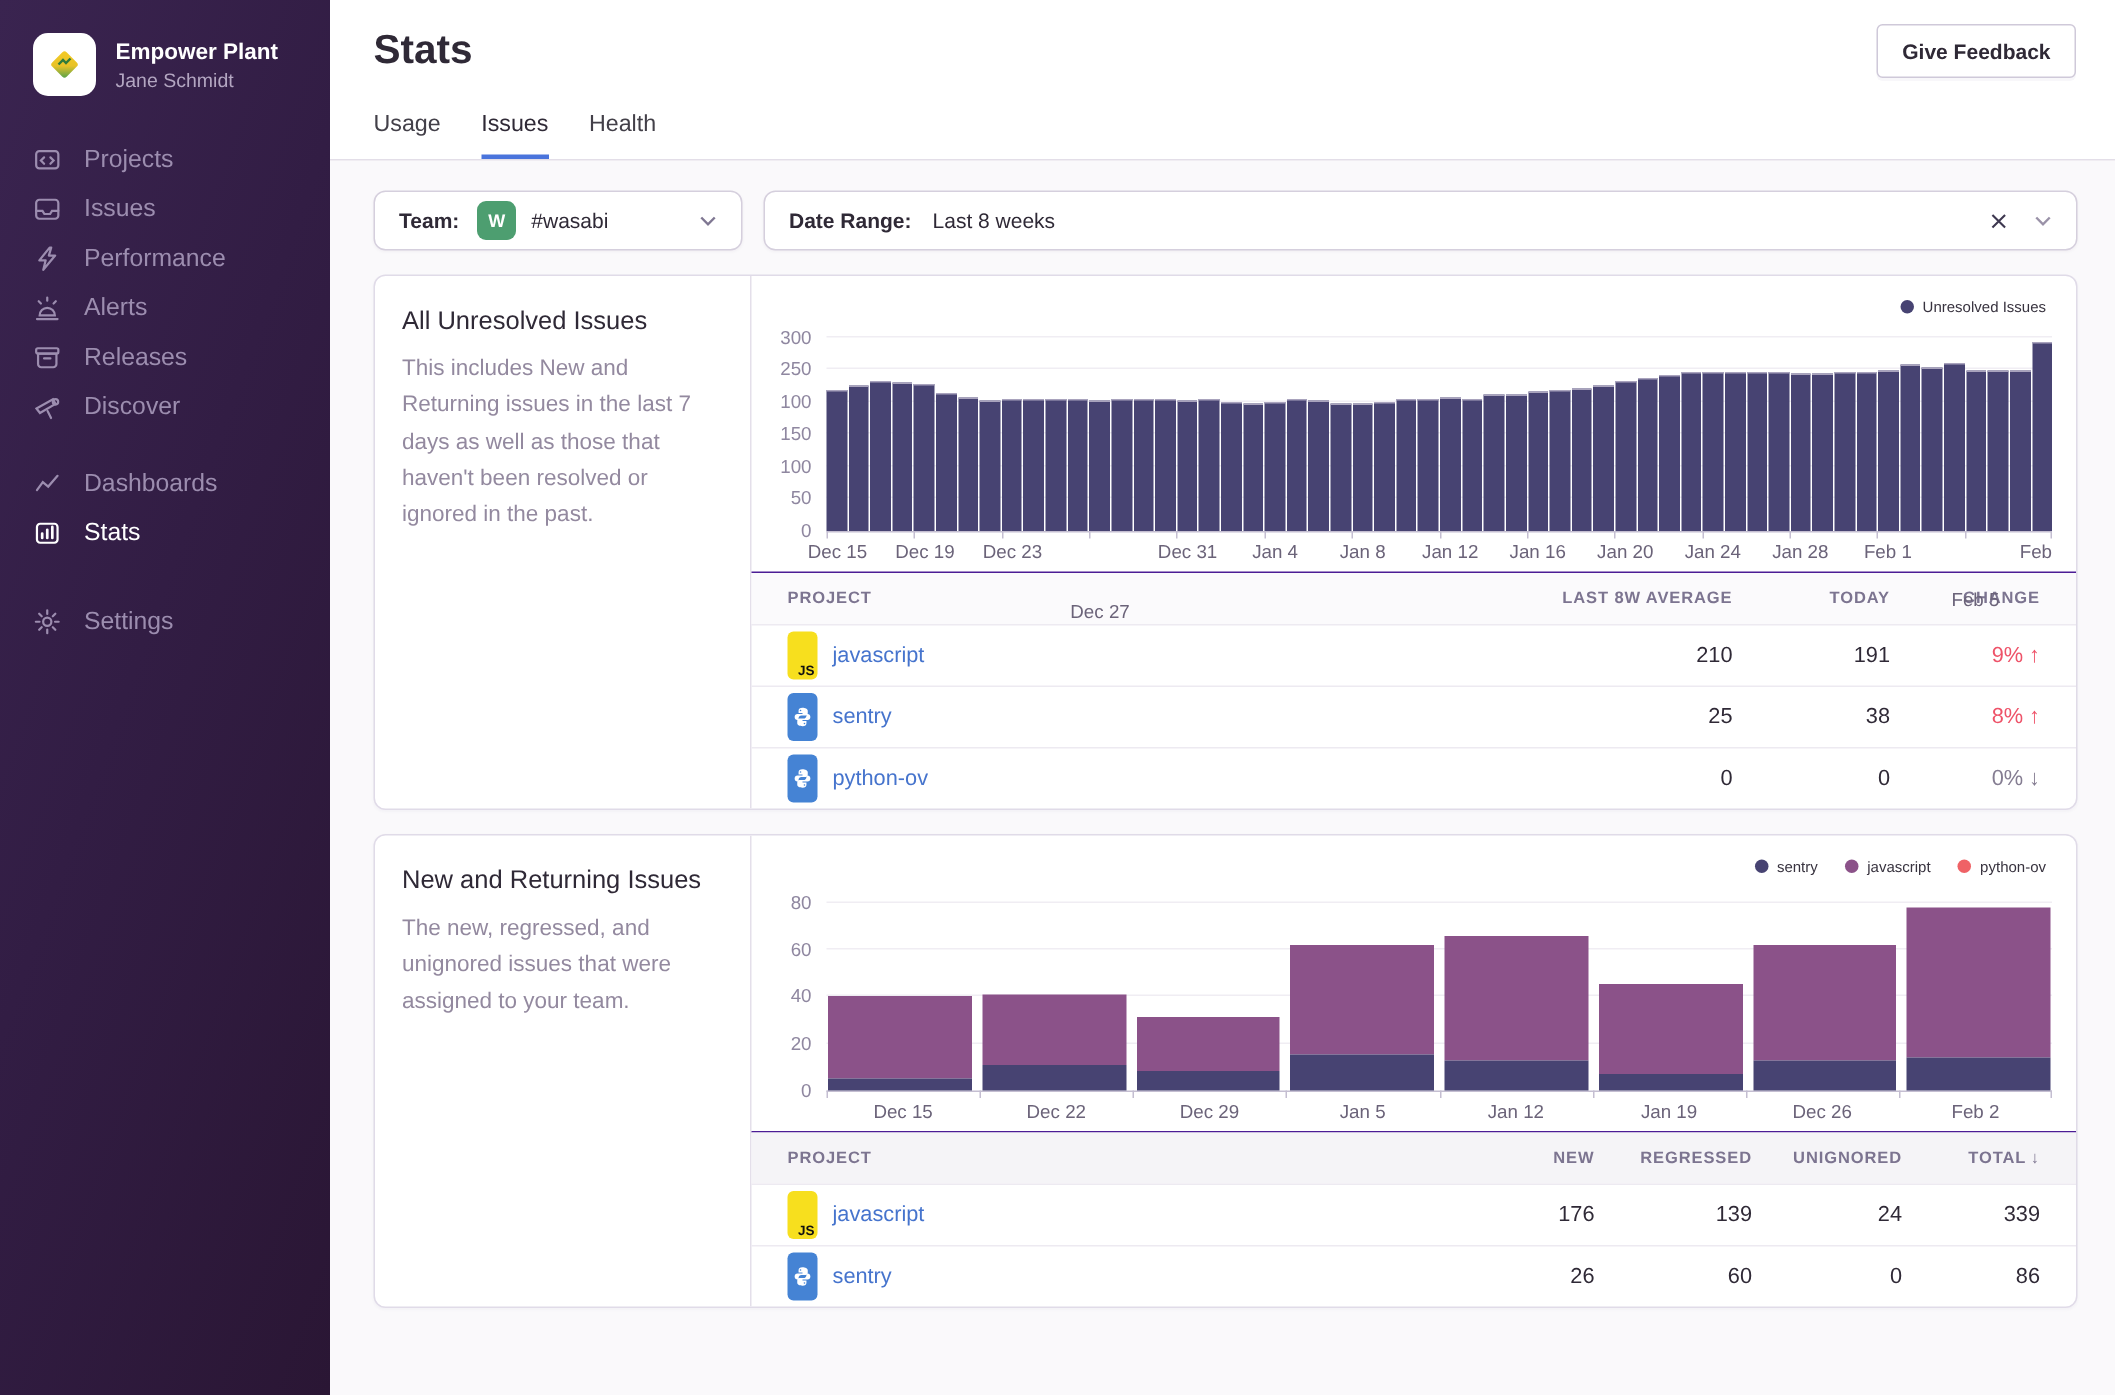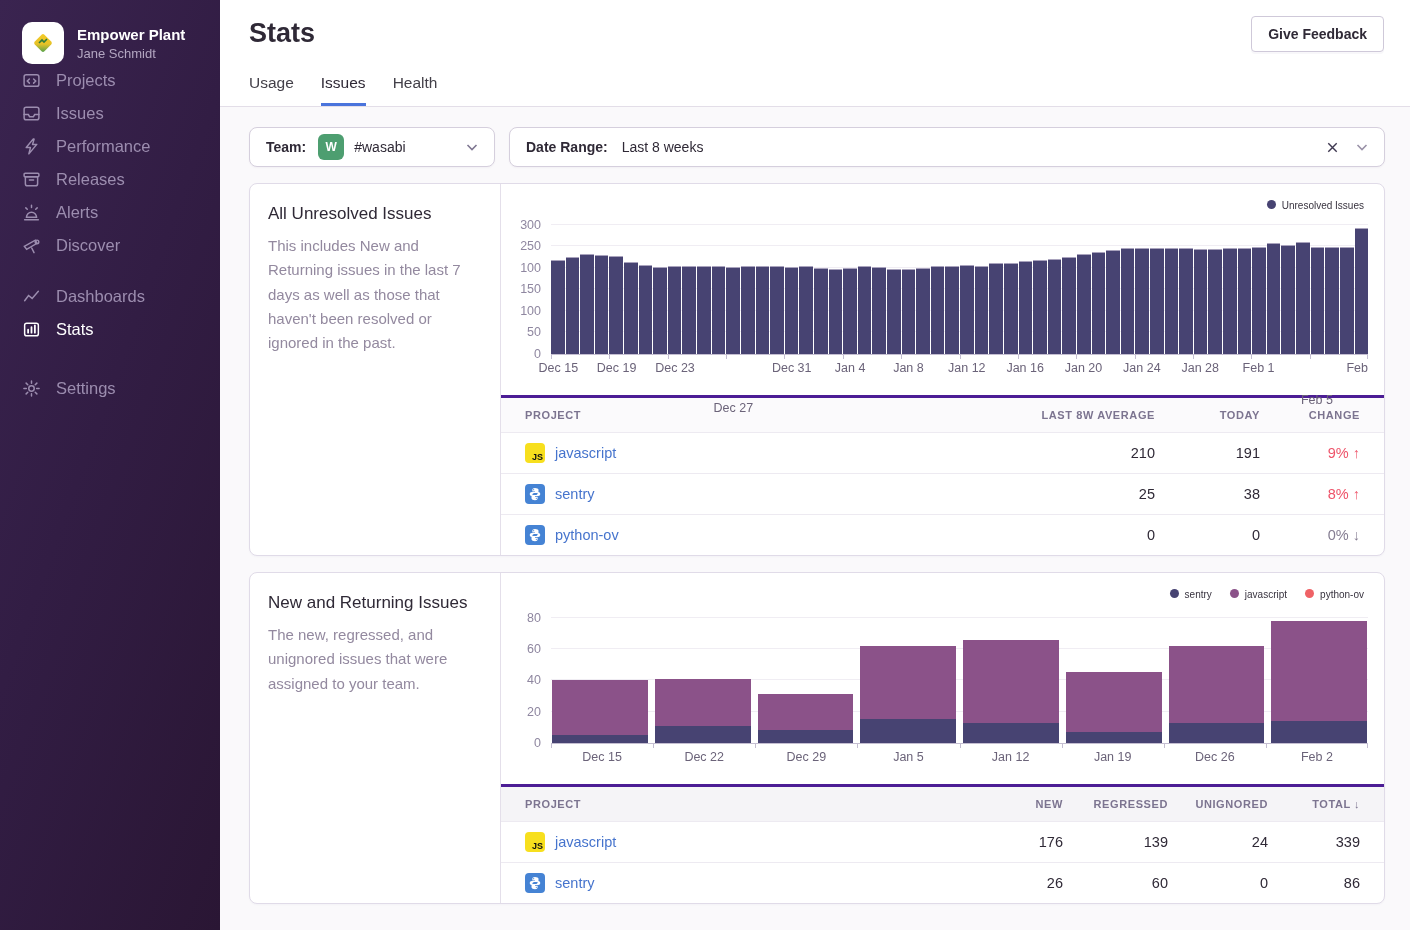--- a/index.html
+++ b/index.html
@@ -5,21 +5,21 @@
   * { margin:0; padding:0; box-sizing:border-box; }
   html,body { width:1410px; height:930px; overflow:hidden; font-family:"Liberation Sans", sans-serif; background:#faf9fb; color:#2f2936; }
   .app { display:flex; width:100%; height:100%; }
 
   
   .sidebar { width:220px; flex:0 0 220px; height:100%; background:linear-gradient(110deg,#3a2450 0%,#321d44 45%,#2a1634 100%); color:#9c8daf; }
   .org { display:flex; align-items:center; gap:13px; padding:22px 0 0 22px; cursor:pointer; }
   .org-logo { width:42px; height:42px; background:#fff; border-radius:10px; display:grid; place-items:center; flex:0 0 42px; }
   .org-name { color:#fff; font-weight:bold; font-size:15px; }
   .user-name { color:#b3a6c1; font-size:13px; margin-top:3px; }
-  .nav { }
+  .nav { margin-top:26px; }
   .nav-item { display:flex; align-items:center; gap:15px; padding:7px 22px; font-size:16.5px; cursor:pointer; color:#9c8daf; }
   .nav-item.active { color:#ffffff; }
   .nav-icon { width:19px; height:19px; display:grid; place-items:center; }
   .nav-icon svg { width:19px; height:19px; stroke:currentColor; fill:none; stroke-width:1.4; stroke-linecap:round; }
   .nav-gap { height:18px; }
   .nav-gap-lg { height:26px; }
 
   
   .main { flex:1; height:100%; display:flex; flex-direction:column; overflow:hidden; }
   .topbar { background:#fff; border-bottom:1px solid #e3dee8; padding:18px 26px 0 29px; position:relative; flex:0 0 auto; }
@@ -63,30 +63,30 @@
   .bars { position:absolute; inset:0; display:flex; align-items:flex-end; gap:1px; }
   .bar1 { flex:1; background:#474372; border-top:1px solid #a9a3bd; }
   .xlabels { position:relative; margin-left:50px; height:27px; }
   .xlabel { position:absolute; top:7px; transform:translateX(-50%); font-size:12.5px; color:#6b6379; white-space:nowrap; }
   .xlabel.last { transform:translateX(-100%); }
   .sbars { position:absolute; inset:0; display:flex; align-items:flex-end; gap:7px; padding:0 1px; }
   .sgroup { flex:1; display:flex; flex-direction:column; justify-content:flex-end; height:100%; cursor:pointer; }
   .seg { width:100%; }
 
   
-  .ptable { border-top:3px solid #4c1d95; margin-top:14px; }
+  .ptable { border-top:1px solid #4c1d95; margin-top:0; }
   .trow { display:flex; align-items:center; min-height:41px; padding:0 24px; border-top:1px solid #edeaf1; }
   .trow:first-child { border-top:none; }
   .thead { min-height:34px; font-size:11px; font-weight:bold; letter-spacing:.6px; color:#7c7490; text-transform:uppercase; }
   .thead.gray { background:#f5f4f7; }
   .thead.light { background:#fbfafc; }
   .cell-num { text-align:right; font-size:14.5px; color:#2f2936; }
   .col-project { flex:1; display:flex; align-items:center; gap:10px; min-width:0; }
   .proj-link { color:#4674cd; font-size:14.5px; text-decoration:none; cursor:pointer; }
-  .proj-icon { width:20px; height:20px; border-radius:4px; flex:0 0 20px; }
+  .proj-icon { width:20px; height:32px; border-radius:4px; flex:0 0 20px; }
   .icon-js { background:#f7df1e; display:flex; align-items:flex-end; justify-content:flex-end; padding:2px 2px 1px 0; font-size:9px; font-weight:bold; color:#111; }
   .icon-python { background:#4583d4; display:grid; place-items:center; }
   .icon-python svg { width:14px; height:14px; }
   .tone-bad { color:#ee5369; }
   .tone-neutral { color:#857d92; }
   .sort-arrow { margin-left:3px; }
 </style>
 </head>
 <body>
 
@@ -135,34 +135,34 @@
           <span class="nav-icon">
             <svg viewBox="0 0 18 18">
               <path d="M10.5 2 4 10h4l-1.5 6L14 7h-4l1.5-5z" stroke-linejoin="round"></path>
             </svg>
           </span>
           <span>Performance</span>
         </div>
         <div class="nav-item">
           <span class="nav-icon">
             <svg viewBox="0 0 18 18">
+              <path d="M4.2 13.5a4.8 4.8 0 0 1 9.6 0z"></path>
+              <path d="M9 2.2v2M3.6 4.6 5 6M14.4 4.6 13 6M2.5 15.8h13"></path>
+            </svg>
+          </span>
+          <span>Alerts</span>
+        </div>
+        <div class="nav-item">
+          <span class="nav-icon">
+            <svg viewBox="0 0 18 18">
               <rect x="2" y="3" width="14" height="3.4" rx="1"></rect>
               <path d="M3.2 6.4h11.6V13a2 2 0 0 1-2 2H5.2a2 2 0 0 1-2-2zM7 9.4h4"></path>
             </svg>
           </span>
           <span>Releases</span>
-        </div>
-        <div class="nav-item">
-          <span class="nav-icon">
-            <svg viewBox="0 0 18 18">
-              <path d="M4.2 13.5a4.8 4.8 0 0 1 9.6 0z"></path>
-              <path d="M9 2.2v2M3.6 4.6 5 6M14.4 4.6 13 6M2.5 15.8h13"></path>
-            </svg>
-          </span>
-          <span>Alerts</span>
         </div>
         <div class="nav-item">
           <span class="nav-icon">
             <svg viewBox="0 0 18 18">
               <path d="M2.2 9.8 12.6 4l1.6 2.9L4.4 12.6z"></path>
               <path d="M9.2 11.4l2.2 4.4"></path>
               <circle cx="14.2" cy="5.6" r="1.7"></circle>
             </svg>
           </span>
           <span>Discover</span>

